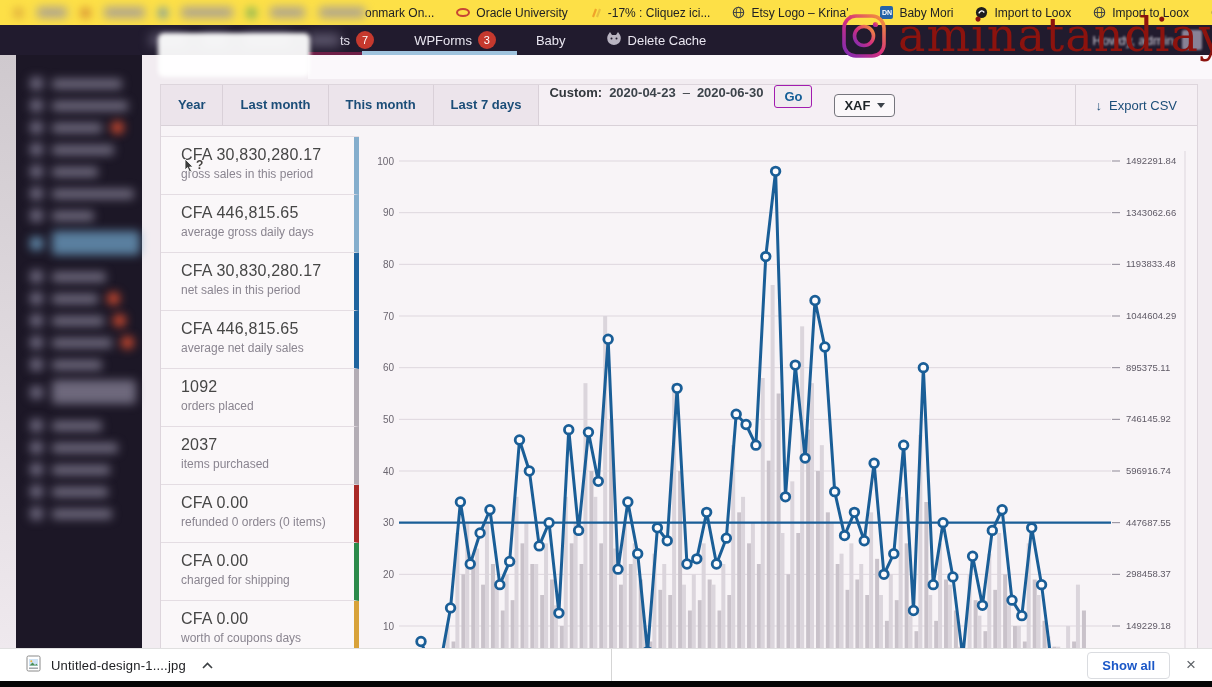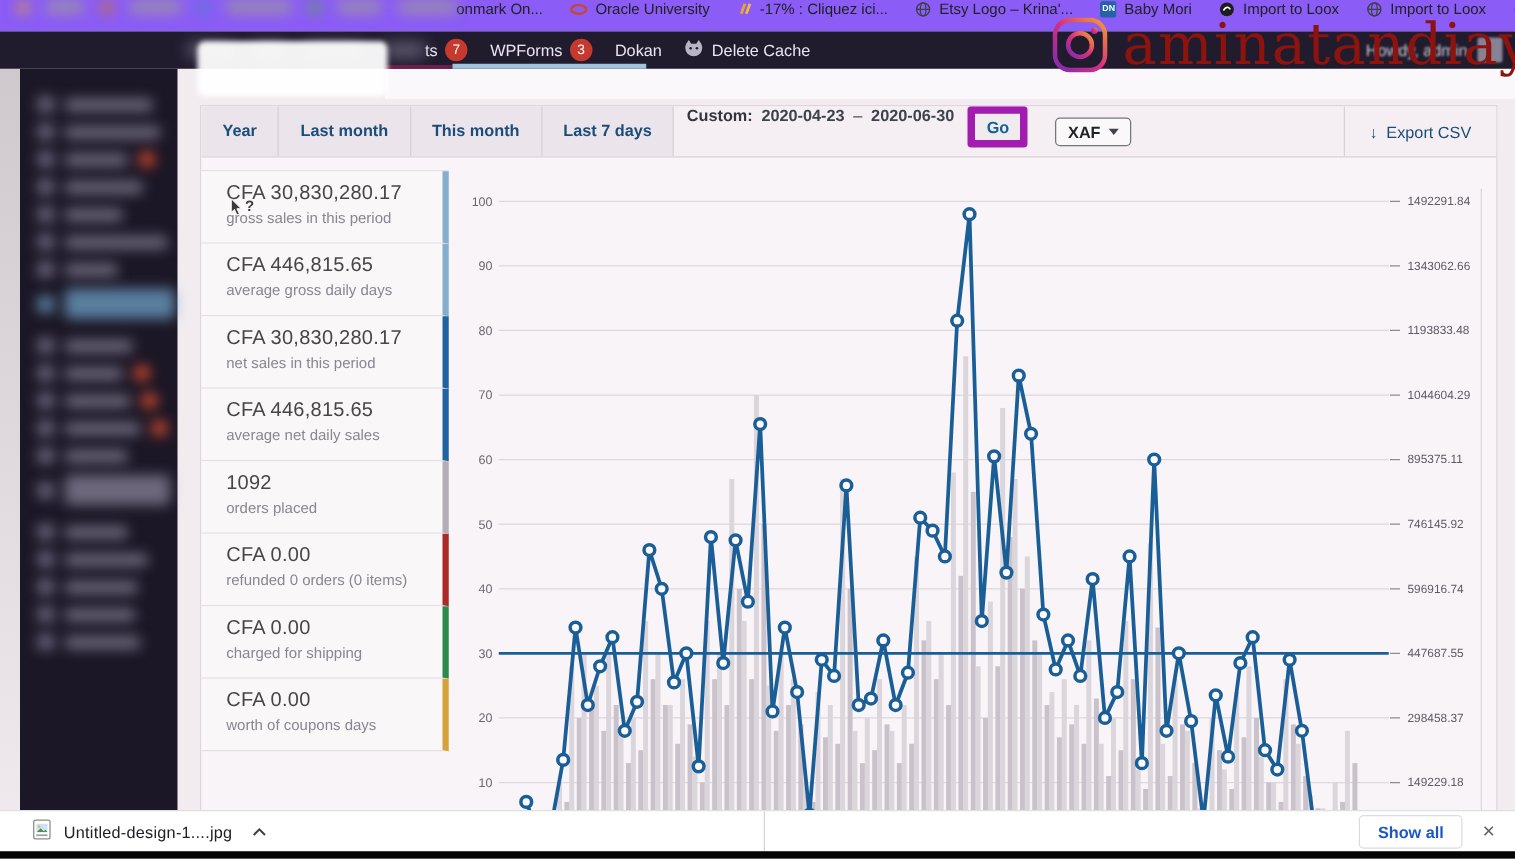--- a/index.html
+++ b/index.html
@@ -1,37 +1,37 @@
 <!DOCTYPE html>
 <html><head>
 <meta charset="utf-8">
 <style>
   * { margin:0; padding:0; box-sizing:border-box; }
   body { font-family:"Liberation Sans", sans-serif; background:#000; }
   .screen { position:relative; width:1212px; height:687px; overflow:hidden; background:#f2ecf1; }
 
   
   .bookmarks-bar { position:absolute; left:0; top:0; width:1212px; height:25px;
-    background:#8b5cf6; display:flex; align-items:flex-start; font-size:12px; color:#2d2d2d; z-index:30; }
+    background:#fde047; display:flex; align-items:center; font-size:12px; color:#2d2d2d; z-index:30; }
   .bm-blur { display:flex; align-items:center; gap:14px; padding-left:14px; width:365px; filter:blur(5px); }
   .bm-chip { height:11px; border-radius:3px; background:#9b95a0; opacity:.8; }
   .bm-dot { width:10px; height:10px; border-radius:50%; }
   .bookmark { display:flex; align-items:center; gap:6px; margin-right:22px; white-space:nowrap; cursor:pointer; }
   .bm-label { color:#202124; }
   .bm-ico { display:inline-flex; align-items:center; justify-content:center; }
   .dn-badge { width:13px; height:13px; background:#2563a8; border-radius:2px; color:#fff;
     font-size:7px; font-weight:bold; display:inline-flex; align-items:center; justify-content:center; }
   .oracle-o { width:14px; height:9px; border:2.5px solid #c74634; border-radius:50%; display:inline-block; }
 
   
   .admin-bar { position:absolute; left:0; top:25px; width:1212px; height:30px;
     background:#211b2e; color:#e9e6f0; display:flex; align-items:center; font-size:13px; z-index:20; }
   .ab-blur { display:flex; gap:16px; align-items:center; padding-left:150px; width:340px; filter:blur(6px); }
   .ab-blob { height:10px; border-radius:3px; background:#8d87a0; opacity:.7; }
-  .ab-item { display:flex; align-items:center; gap:6px; margin-right:18px; cursor:pointer; white-space:nowrap; }
+  .ab-item { display:flex; align-items:center; gap:6px; margin-right:40px; cursor:pointer; white-space:nowrap; }
   .ab-badge { background:#c5392e; color:#fff; border-radius:50%; width:18px; height:18px;
     display:inline-flex; align-items:center; justify-content:center; font-size:11px; }
   .ab-right { margin-left:auto; display:flex; align-items:center; gap:8px; padding-right:10px; filter:blur(1px); opacity:.85; }
   .ab-avatar { width:20px; height:20px; background:#9a94a8; border-radius:2px; }
 
   .blur-white-box { position:absolute; left:158px; top:33px; width:152px; height:44px;
     background:rgba(255,255,255,.94); border-radius:6px; filter:blur(2px); z-index:25; }
   .blue-strip { position:absolute; left:362px; top:51px; width:155px; height:4px; background:#9fc3dd; z-index:21; }
   .maroon-strip { position:absolute; left:308px; top:52px; width:54px; height:3px; background:#6e1f47; z-index:21; }
 
@@ -53,21 +53,21 @@
     background:#f8f4f7; border:1px solid #ddd5dc; border-bottom:none; z-index:8; overflow:hidden; }
   .toolbar { position:absolute; left:0; top:0; width:100%; height:41px; display:flex; align-items:stretch;
     background:#f5eff4; border-bottom:1px solid #d9d1d8; }
   .tabs-zone { display:flex; background:#ece4eb; }
   .tab { padding:0 17px; line-height:40px; font-size:13px; font-weight:bold; color:#1b4d78;
     border-right:1px solid #d9d0d8; cursor:pointer; white-space:nowrap; }
   .custom-zone { display:flex; align-items:flex-start; gap:7px; padding-left:10px; font-size:13px; color:#32373c; }
   .custom-label { font-weight:bold; }
   .date-field { font-weight:bold; color:#3c434a; cursor:text; }
   .go-btn { margin-left:4px; padding:3px 9px; font-size:13px; font-weight:bold; color:#135e96;
-    background:#f0ebef; border:6px solid #a21caf; border-radius:3px; cursor:pointer; }
+    background:#f0ebef; border:1px solid #a21caf; border-radius:3px; cursor:pointer; }
   .currency-select { margin-left:22px; display:flex; align-items:center; gap:7px; padding:3px 9px;
     border:1px solid #75757c; border-radius:4px; background:#fbf8fa; font-size:13px; font-weight:bold;
     color:#1d2327; align-self:center; cursor:pointer; }
   .chev-down { width:0; height:0; border-left:4px solid transparent; border-right:4px solid transparent;
     border-top:5px solid #3c434a; }
   .export-zone { margin-left:auto; display:flex; align-items:center; gap:7px; padding:0 20px;
     border-left:1px solid #d9d1d8; color:#1b4d78; font-size:13px; cursor:pointer; }
 
   
   .metrics { position:absolute; left:0; top:51px; width:198px; border-top:1px solid #e4dde3; }
@@ -183,21 +183,21 @@
     </div>
     <div class="ab-item">
       <span>ts</span>
       <span class="ab-badge">7</span>
     </div>
     <div class="ab-item">
       <span>WPForms</span>
       <span class="ab-badge">3</span>
     </div>
     <div class="ab-item">
-      <span>Dokan</span>
+      <span>Baby</span>
     </div>
     <div class="ab-item">
       <span class="ab-ico">
         <svg width="16" height="14" viewBox="0 0 16 14">
             <path d="M2 3 L4 0 L6 3 L10 3 L12 0 L14 3 Q16 7 13 11 Q8 15 3 11 Q0 7 2 3Z" fill="#b9b4c2"></path>
             <circle cx="5.5" cy="6.5" r="1" fill="#211b2e"></circle>
             <circle cx="10.5" cy="6.5" r="1" fill="#211b2e"></circle>
           </svg>
       </span>
       <span>Delete Cache</span>
@@ -356,20 +356,24 @@
           <div class="metric-amount">CFA 30,830,280.17</div>
           <div class="metric-caption">net sales in this period</div>
         </div>
         <div class="metric-row" style="border-right: 5px solid rgb(31, 100, 159);">
           <div class="metric-amount">CFA 446,815.65</div>
           <div class="metric-caption">average net daily sales</div>
         </div>
         <div class="metric-row" style="border-right: 5px solid rgb(179, 173, 181);">
           <div class="metric-amount">1092</div>
           <div class="metric-caption">orders placed</div>
+        </div>
+        <div class="metric-row" style="border-right: 5px solid rgb(179, 173, 181);">
+          <div class="metric-amount">2037</div>
+          <div class="metric-caption">items purchased</div>
         </div>
         <div class="metric-row" style="border-right: 5px solid rgb(169, 42, 40);">
           <div class="metric-amount">CFA 0.00</div>
           <div class="metric-caption">refunded 0 orders (0 items)</div>
         </div>
         <div class="metric-row" style="border-right: 5px solid rgb(44, 138, 74);">
           <div class="metric-amount">CFA 0.00</div>
           <div class="metric-caption">charged for shipping</div>
         </div>
         <div class="metric-row" style="border-right: 5px solid rgb(216, 162, 58);">

